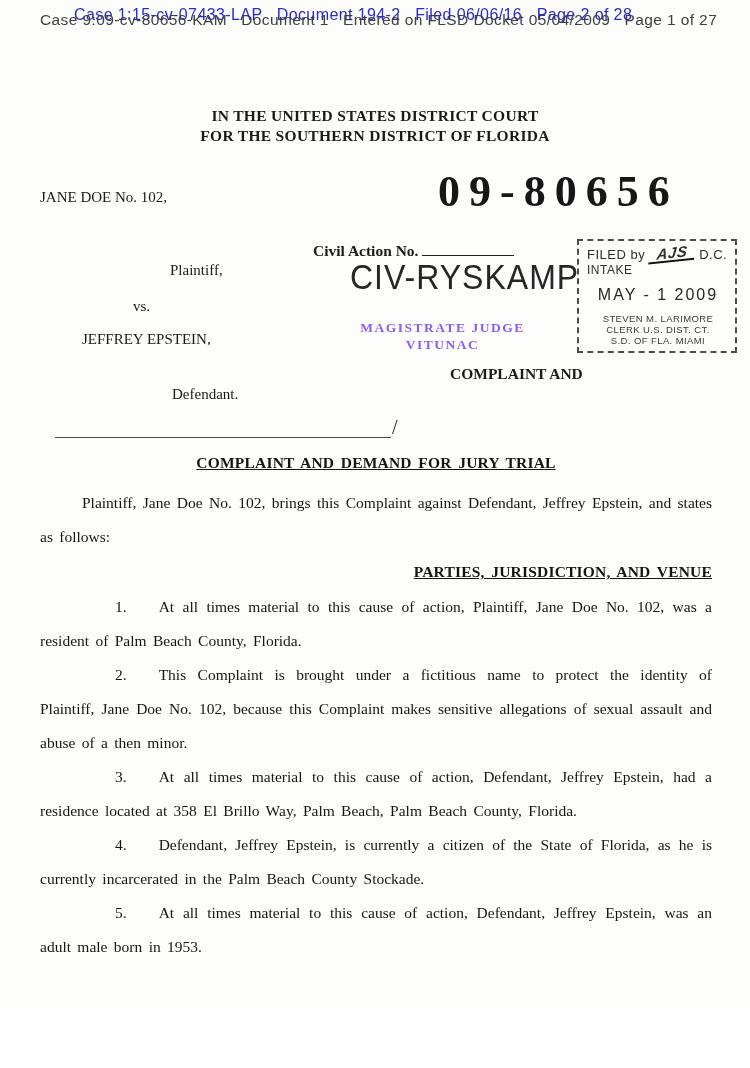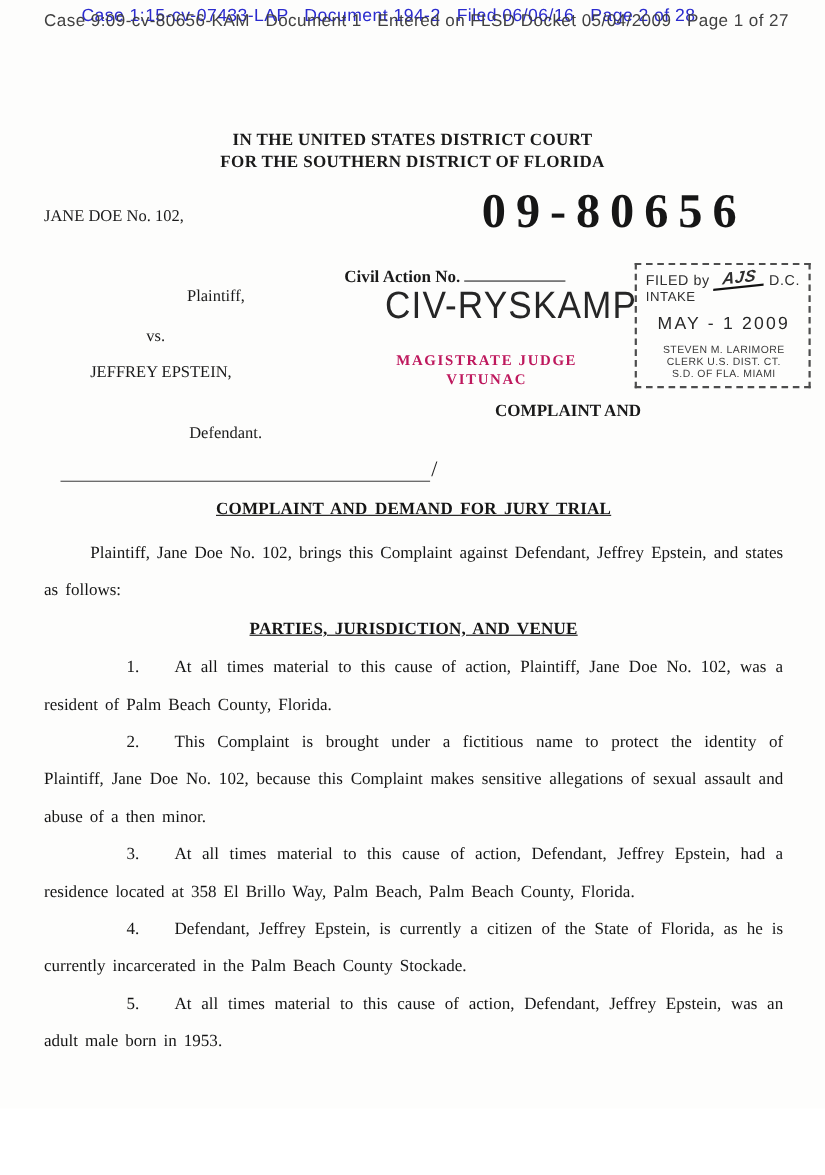--- a/index.html
+++ b/index.html
@@ -12,21 +12,21 @@
 
   
   .hdr {
     position:absolute; white-space:pre; font-family:"Liberation Sans", sans-serif;
   }
   .hdr-a { left:74px; top:6px;  font-size:16px;   color:#2a2ace; letter-spacing:.4px; }
   .hdr-b { left:40px; top:11px; font-size:15.5px; color:#404040; letter-spacing:.4px; }
 
   
   .court {
-    position:absolute; top:118px; left:0; width:100%;
+    position:absolute; top:106px; left:0; width:100%;
     text-align:center; font-weight:bold; font-size:15.5px; line-height:20px;
     letter-spacing:.3px;
   }
 
   
   .abs { position:absolute; }
   .cap-text { font-size:15px; }
   .case-stamp {
     left:438px; top:166px; font-size:44px; font-weight:bold;
     letter-spacing:9px; color:#161616; white-space:nowrap;
@@ -34,21 +34,21 @@
   .civil-action { left:313px; top:242px; font-weight:bold; font-size:15.5px; white-space:nowrap; }
   .blank-line { display:inline-block; width:92px; border-bottom:1.5px solid #222; height:14px; }
   .judge-stamp {
     left:350px; top:258px; font-family:"Liberation Sans", sans-serif;
     font-size:32px; color:#262626; letter-spacing:1px;
     transform:scaleY(1.08); transform-origin:left top; white-space:nowrap;
   }
   .magistrate {
     left:355px; top:319px; width:175px; text-align:center;
     font-size:13.5px; font-weight:bold; letter-spacing:1.5px; line-height:17px;
-    color:#be185d;
+    color:#8b5cf6;
   }
   .doc-title-right {
     left:450px; top:364px; font-weight:bold; font-size:15.5px; line-height:20px;
     white-space:nowrap;
   }
   .sep-line { left:55px; top:437px; width:336px; border-top:1.5px solid #4a4a4a; }
   .sep-slash { left:392px; top:416px; font-size:20px; }
 
   
   .filed-box {
@@ -73,21 +73,21 @@
     position:absolute; left:40px; top:452px; width:672px;
     font-size:15.5px; line-height:34px; text-align:justify;
     word-spacing:2.5px; color:#151515;
   }
   .body-title {
     text-align:center; font-weight:bold; text-decoration:underline;
     line-height:22px; margin-bottom:12px; letter-spacing:.2px;
   }
   .intro { text-indent:42px; }
   .section-heading {
-    text-align:center; font-weight:bold; text-decoration:underline;
+    text-align:right; font-weight:bold; text-decoration:underline;
     margin:1px 0; letter-spacing:.2px;
   }
   .para { text-indent:75px; }
   .pnum { margin-right:32px; }
 
   
   .firm-name { left:38px; top:1010px; font-size:16.5px; color:#111; }
   .footer-rule { left:38px; top:1034px; width:676px; height:2px; background:#1d1d1d; }
   .footer-address {
     left:38px; top:1040px; font-size:16px; font-weight:bold; color:#1d1d1d;

